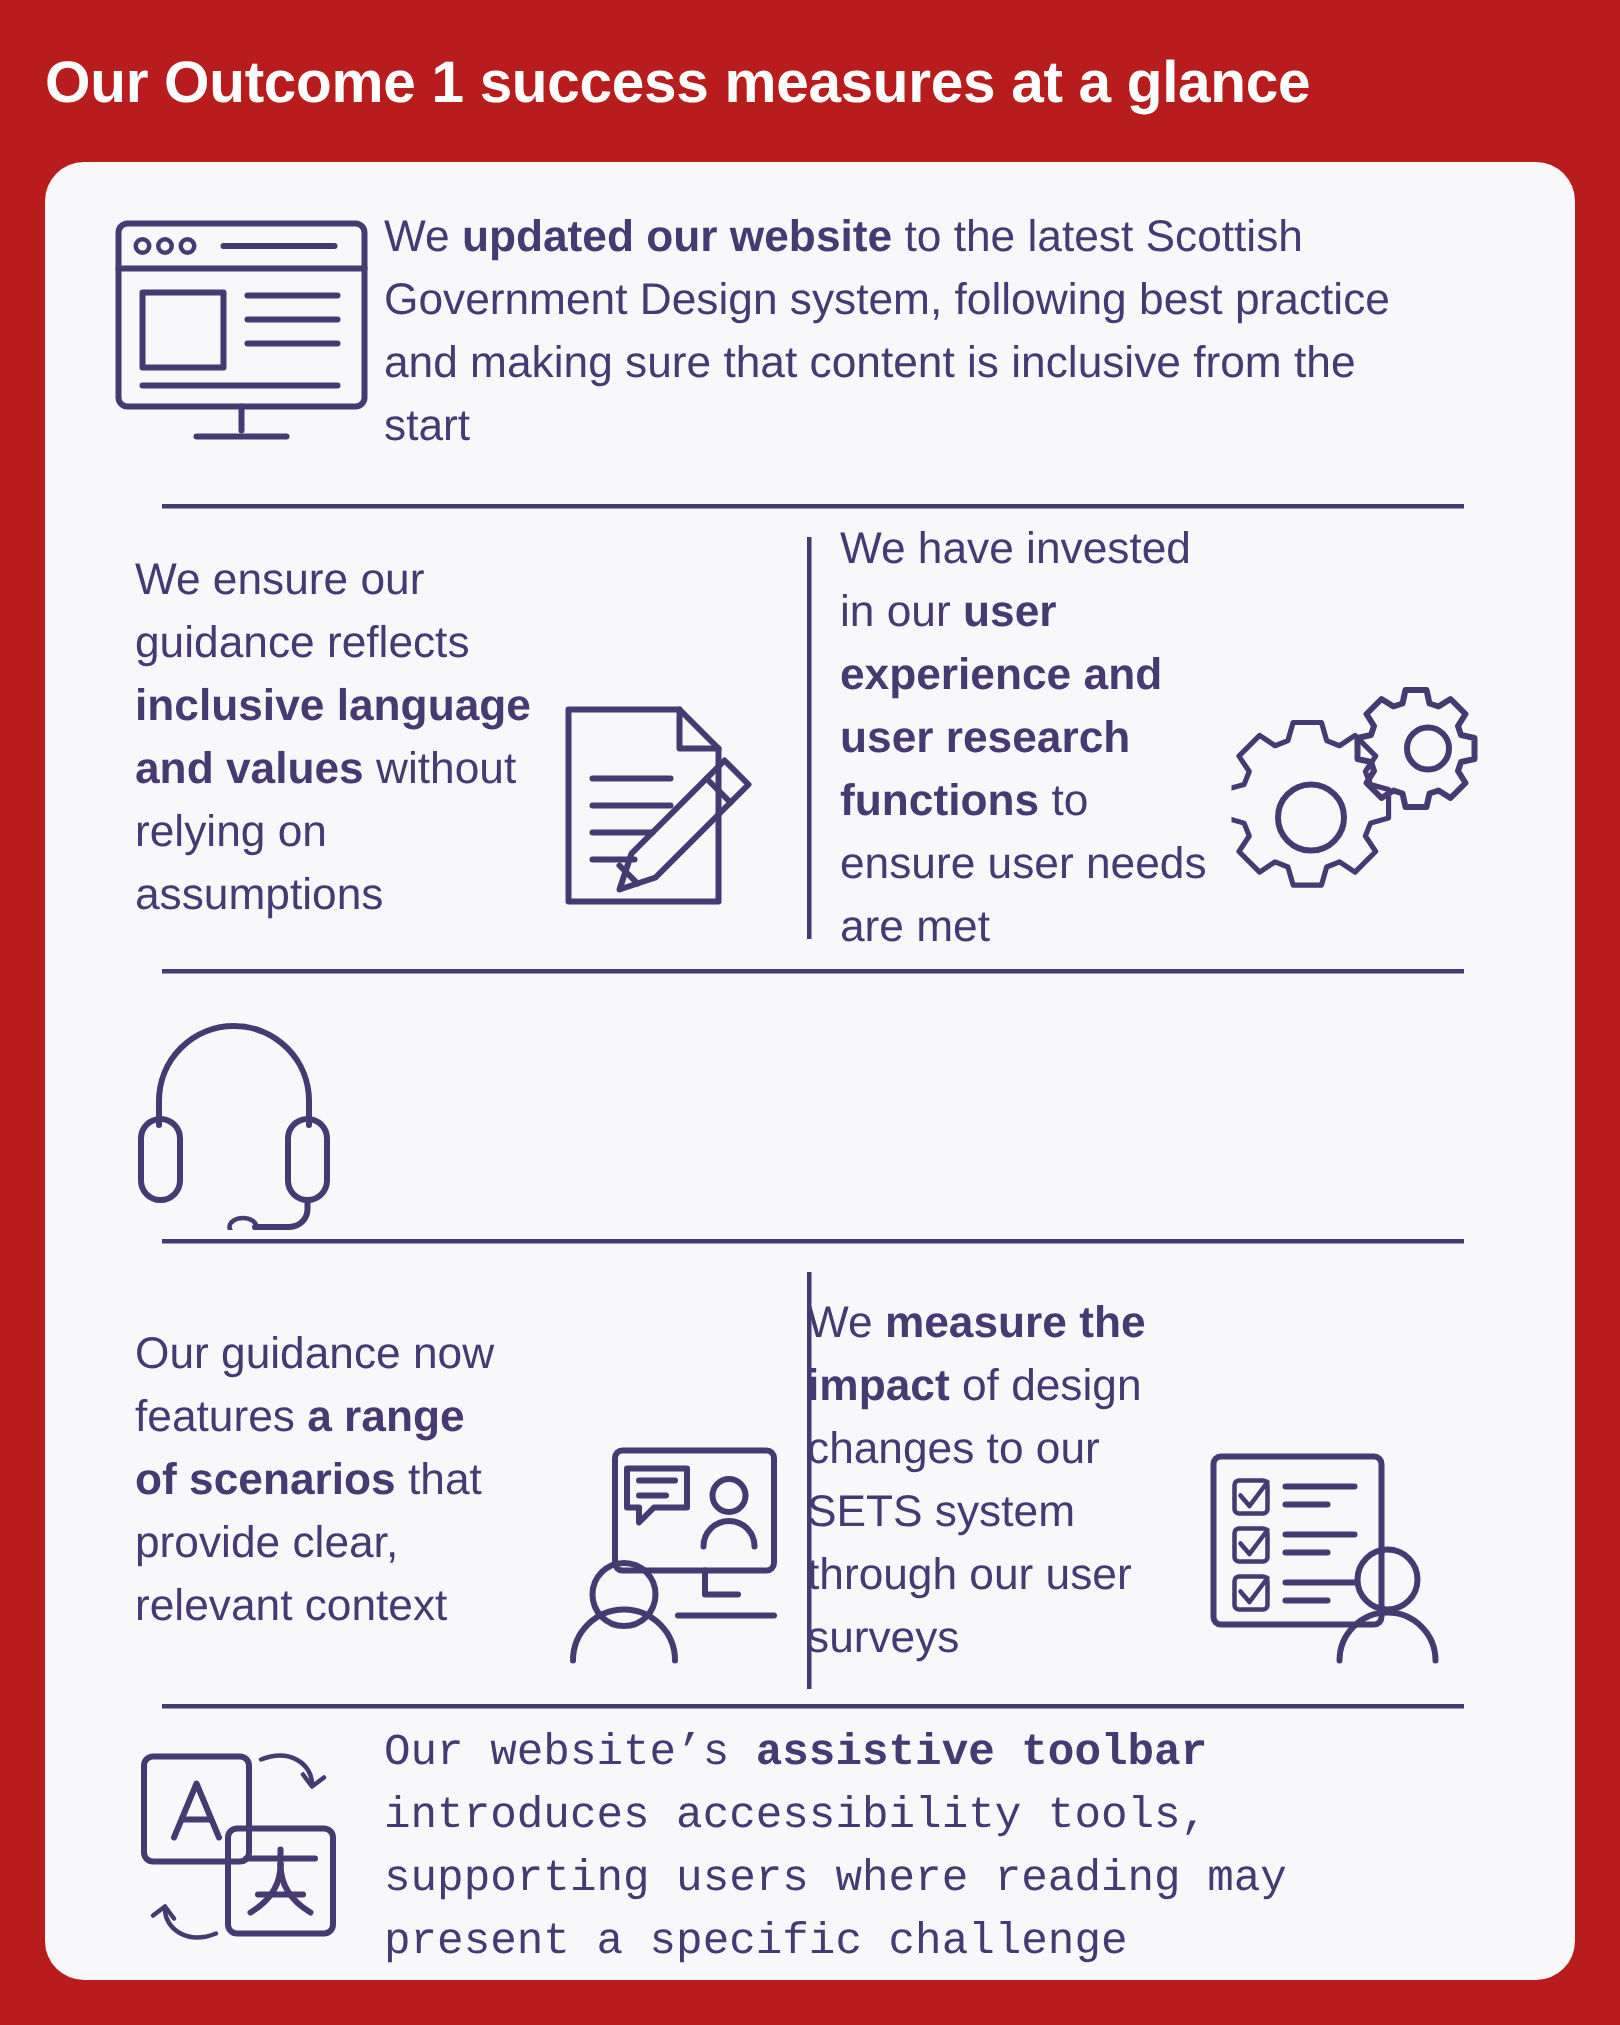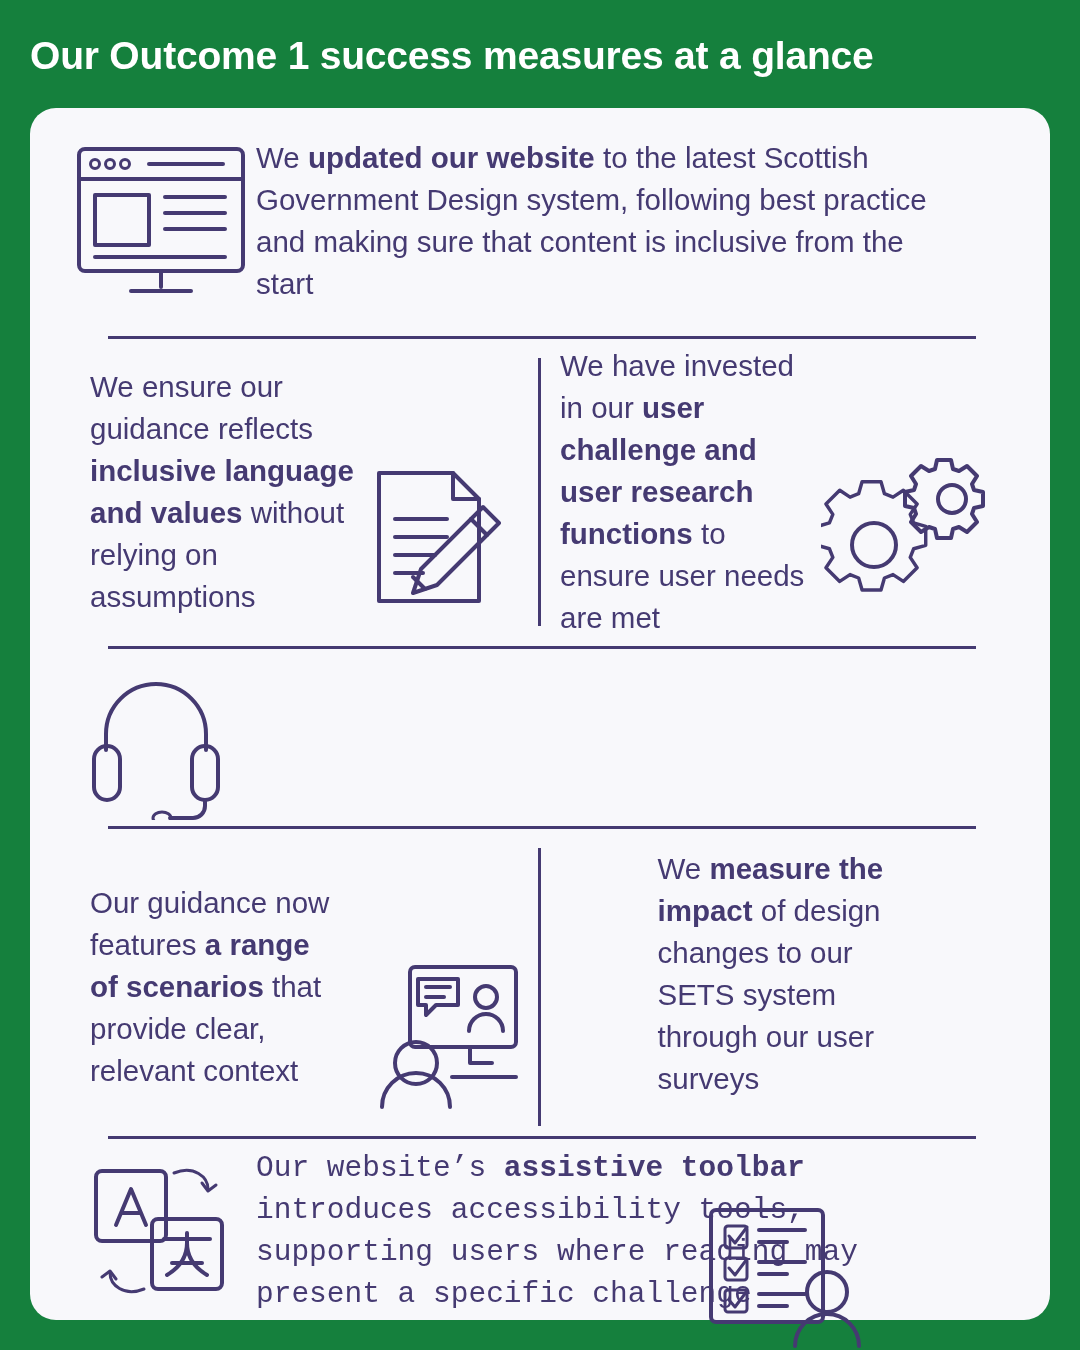--- a/index.html
+++ b/index.html
@@ -9,21 +9,21 @@
     font-family: "Liberation Sans", sans-serif;
   }
   body {
     background: #453A72;
     position: relative;
     overflow: hidden;
   }
   .page {
     position: absolute;
     inset: 0;
-    background: #15803d;
+    background: #b91c1c;
   }
   .title {
     position: absolute;
     left: 30px;
     top: 30px;
     width: 1020px;
     height: 62px;
     color: #FFFFFF;
     font-size: 39px;
     font-weight: bold;
@@ -125,21 +125,21 @@
           <path class="st" d="M122 44 l16 16 -62 62 -24 8 8 -24 Z"></path>
           <line class="st" x1="110" y1="56" x2="126" y2="72"></line>
           <line class="st" x1="52" y1="114" x2="64" y2="126"></line>
         </svg>
       </div>
     </div>
 
     <div class="vdivider" style="left:508px; top:250px; height:268px;"></div>
 
     <div class="row" style="left:530px; top:250px; width:450px; height:268px;">
-      <div class="text" style="width:255px;">We have invested in our <b>user challenge and user research functions</b> to ensure user needs are met</div>
+      <div class="text" style="width:255px;">We have invested in our <b>user experience and user research functions</b> to ensure user needs are met</div>
       <div style="width:180px; display:flex; justify-content:center; padding-top:78px;">
         <svg width="168" height="156" viewBox="0 0 168 156">
           <g class="st">
             <path d="M64 56 l10 -4 4 -14 22 0 4 14 10 4 12 -8 16 16 -8 12 4 10 14 4 0 22 -14 4 -4 10 8 12 -16 16 -12 -8 -10 4 -4 14 -22 0 -4 -14 -10 -4 -12 8 -16 -16 8 -12 -4 -10 -14 -4 0 -22 14 -4 4 -10 -8 -12 16 -16 Z" transform="translate(-26,-4) scale(0.86)"></path>
           </g>
           <circle class="st" cx="53" cy="92" r="22"></circle>
           <g class="st">
             <path d="M108 18 l6 -2 2 -9 14 0 2 9 6 2 8 -5 10 10 -5 8 2 6 9 2 0 14 -9 2 -2 6 5 8 -10 10 -8 -5 -6 2 -2 9 -14 0 -2 -9 -6 -2 -8 5 -10 -10 5 -8 -2 -6 -9 -2 0 -14 9 -2 2 -6 -5 -8 10 -10 Z"></path>
           </g>
           <circle class="st" cx="131" cy="46" r="14"></circle>
@@ -176,21 +176,21 @@
           <line class="st" x1="52" y1="30" x2="76" y2="30"></line>
           <line class="st" x1="52" y1="40" x2="70" y2="40"></line>
           <circle class="st" cx="42" cy="106" r="21"></circle>
           <path class="st" d="M8 150 a34 34 0 0 1 68 0"></path>
         </svg>
       </div>
     </div>
 
     <div class="vdivider" style="left:508px; top:740px; height:278px;"></div>
 
-    <div class="row" style="left:530px; top:740px; width:450px; height:278px;flex-direction:column;">
+    <div class="row" style="left:508px; top:740px; width:450px; height:278px;">
       <div class="text" style="width:255px;">We <b>measure the impact</b> of design changes to our SETS system through our user surveys</div>
       <div style="width:180px; display:flex; justify-content:center; padding-top:96px;">
         <svg width="168" height="156" viewBox="0 0 168 156">
           <rect class="st" x="10" y="14" width="112" height="112" rx="5"></rect>
           <rect class="st2" x="24" y="30" width="22" height="22" rx="3"></rect>
           <path class="st2" d="M28 40 l6 7 12 -16"></path>
           <line class="st" x1="58" y1="34" x2="104" y2="34"></line>
           <line class="st" x1="58" y1="46" x2="86" y2="46"></line>
           <rect class="st2" x="24" y="62" width="22" height="22" rx="3"></rect>
           <path class="st2" d="M28 72 l6 7 12 -16"></path>

